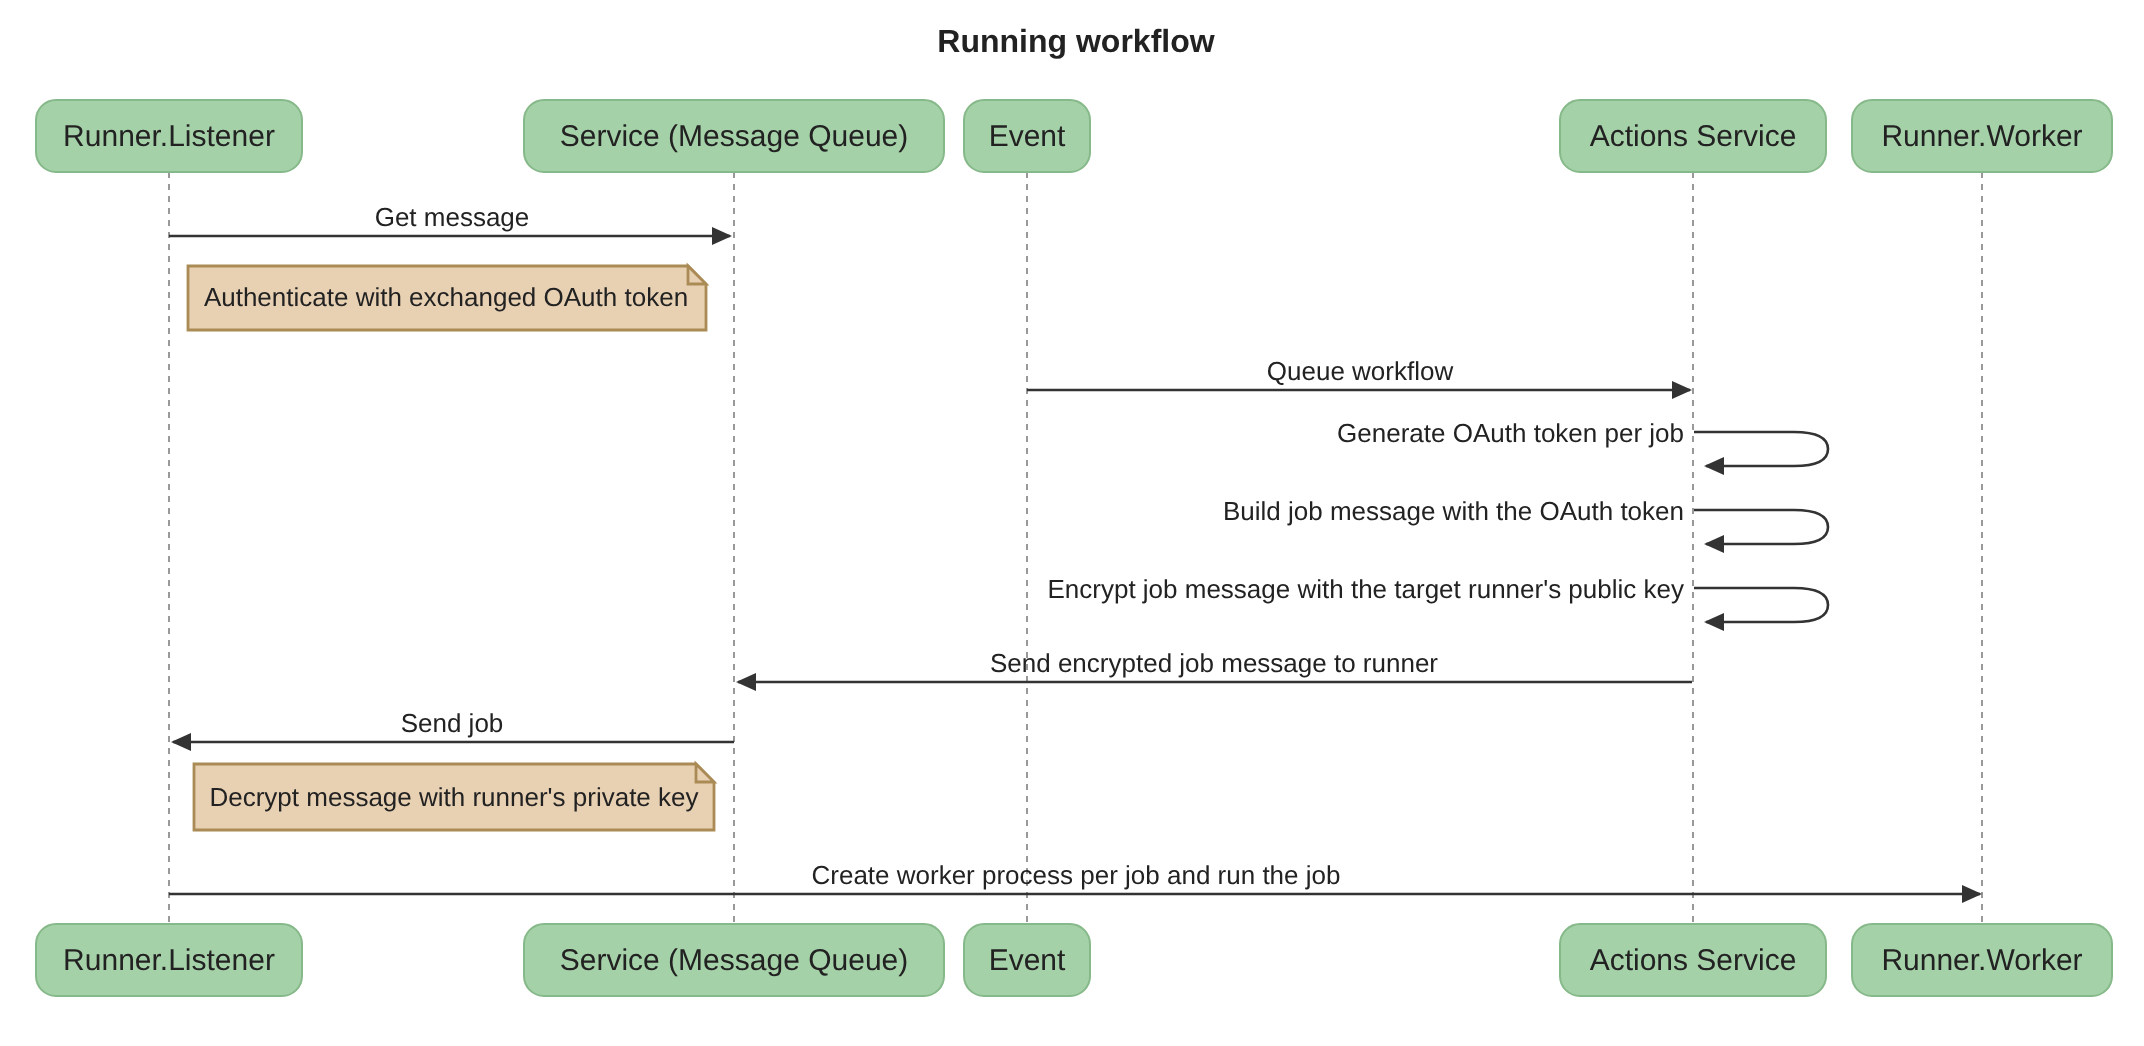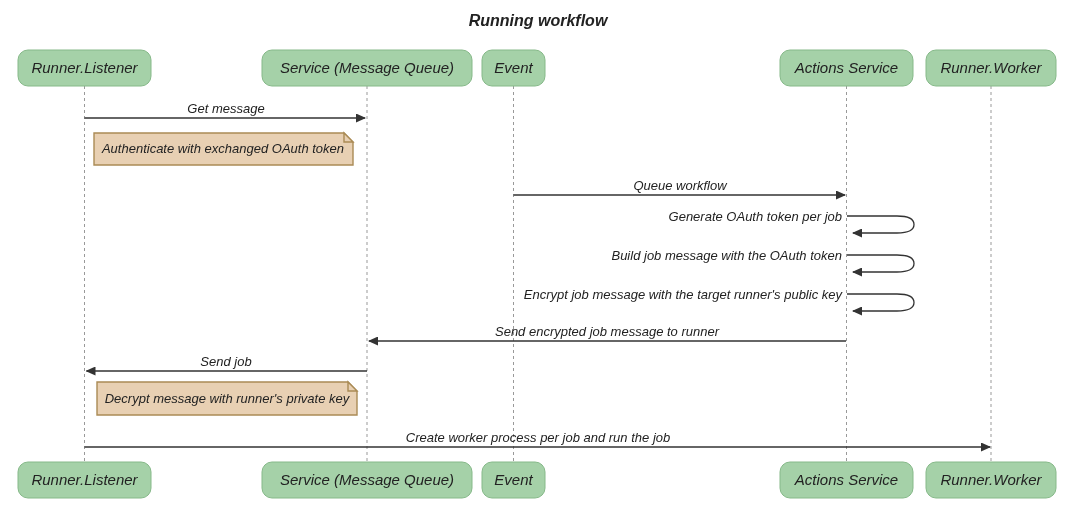--- a/index.html
+++ b/index.html
@@ -1,17 +1,17 @@
 <!DOCTYPE html>
 <html style="--background: #ffffff; --actor_fill: #a5d1a8; --actor_border: #86b989; --note_fill: #e8d0b3; --note_border: #aa8b55; --lifeline: #999999; --line: #333333; --text: #222222;"><head>
 <meta charset="utf-8">
 <style>
   html,body{margin:0;padding:0;background:#fff;}
   .stage{position:relative;width:951px;height:523px;background:var(--background,#fff);
-         font-family:"Liberation Sans", sans-serif;font-style:italic;}
+         font-family:"Liberation Sans", sans-serif;}
   svg{display:block;}
   text{fill:var(--text,#222);font-family:"Liberation Sans", sans-serif;}
   .title{font-size:16px;font-weight:bold;text-anchor:middle;}
   .actor-box{fill:var(--actor_fill,#a5d1a8);stroke:var(--actor_border,#86b989);stroke-width:1;}
   .actor-label{font-size:15px;text-anchor:middle;}
   .lifeline{stroke:var(--lifeline,#999);stroke-width:1;stroke-dasharray:3,3;fill:none;}
   .msg-line{stroke:var(--line,#333);stroke-width:1.3;fill:none;}
   .msg-label{font-size:13px;text-anchor:middle;}
   .msg-label-end{font-size:13px;text-anchor:end;}
   .note-shape{fill:var(--note_fill,#e8d0b3);stroke:var(--note_border,#aa8b55);stroke-width:1.4;}

